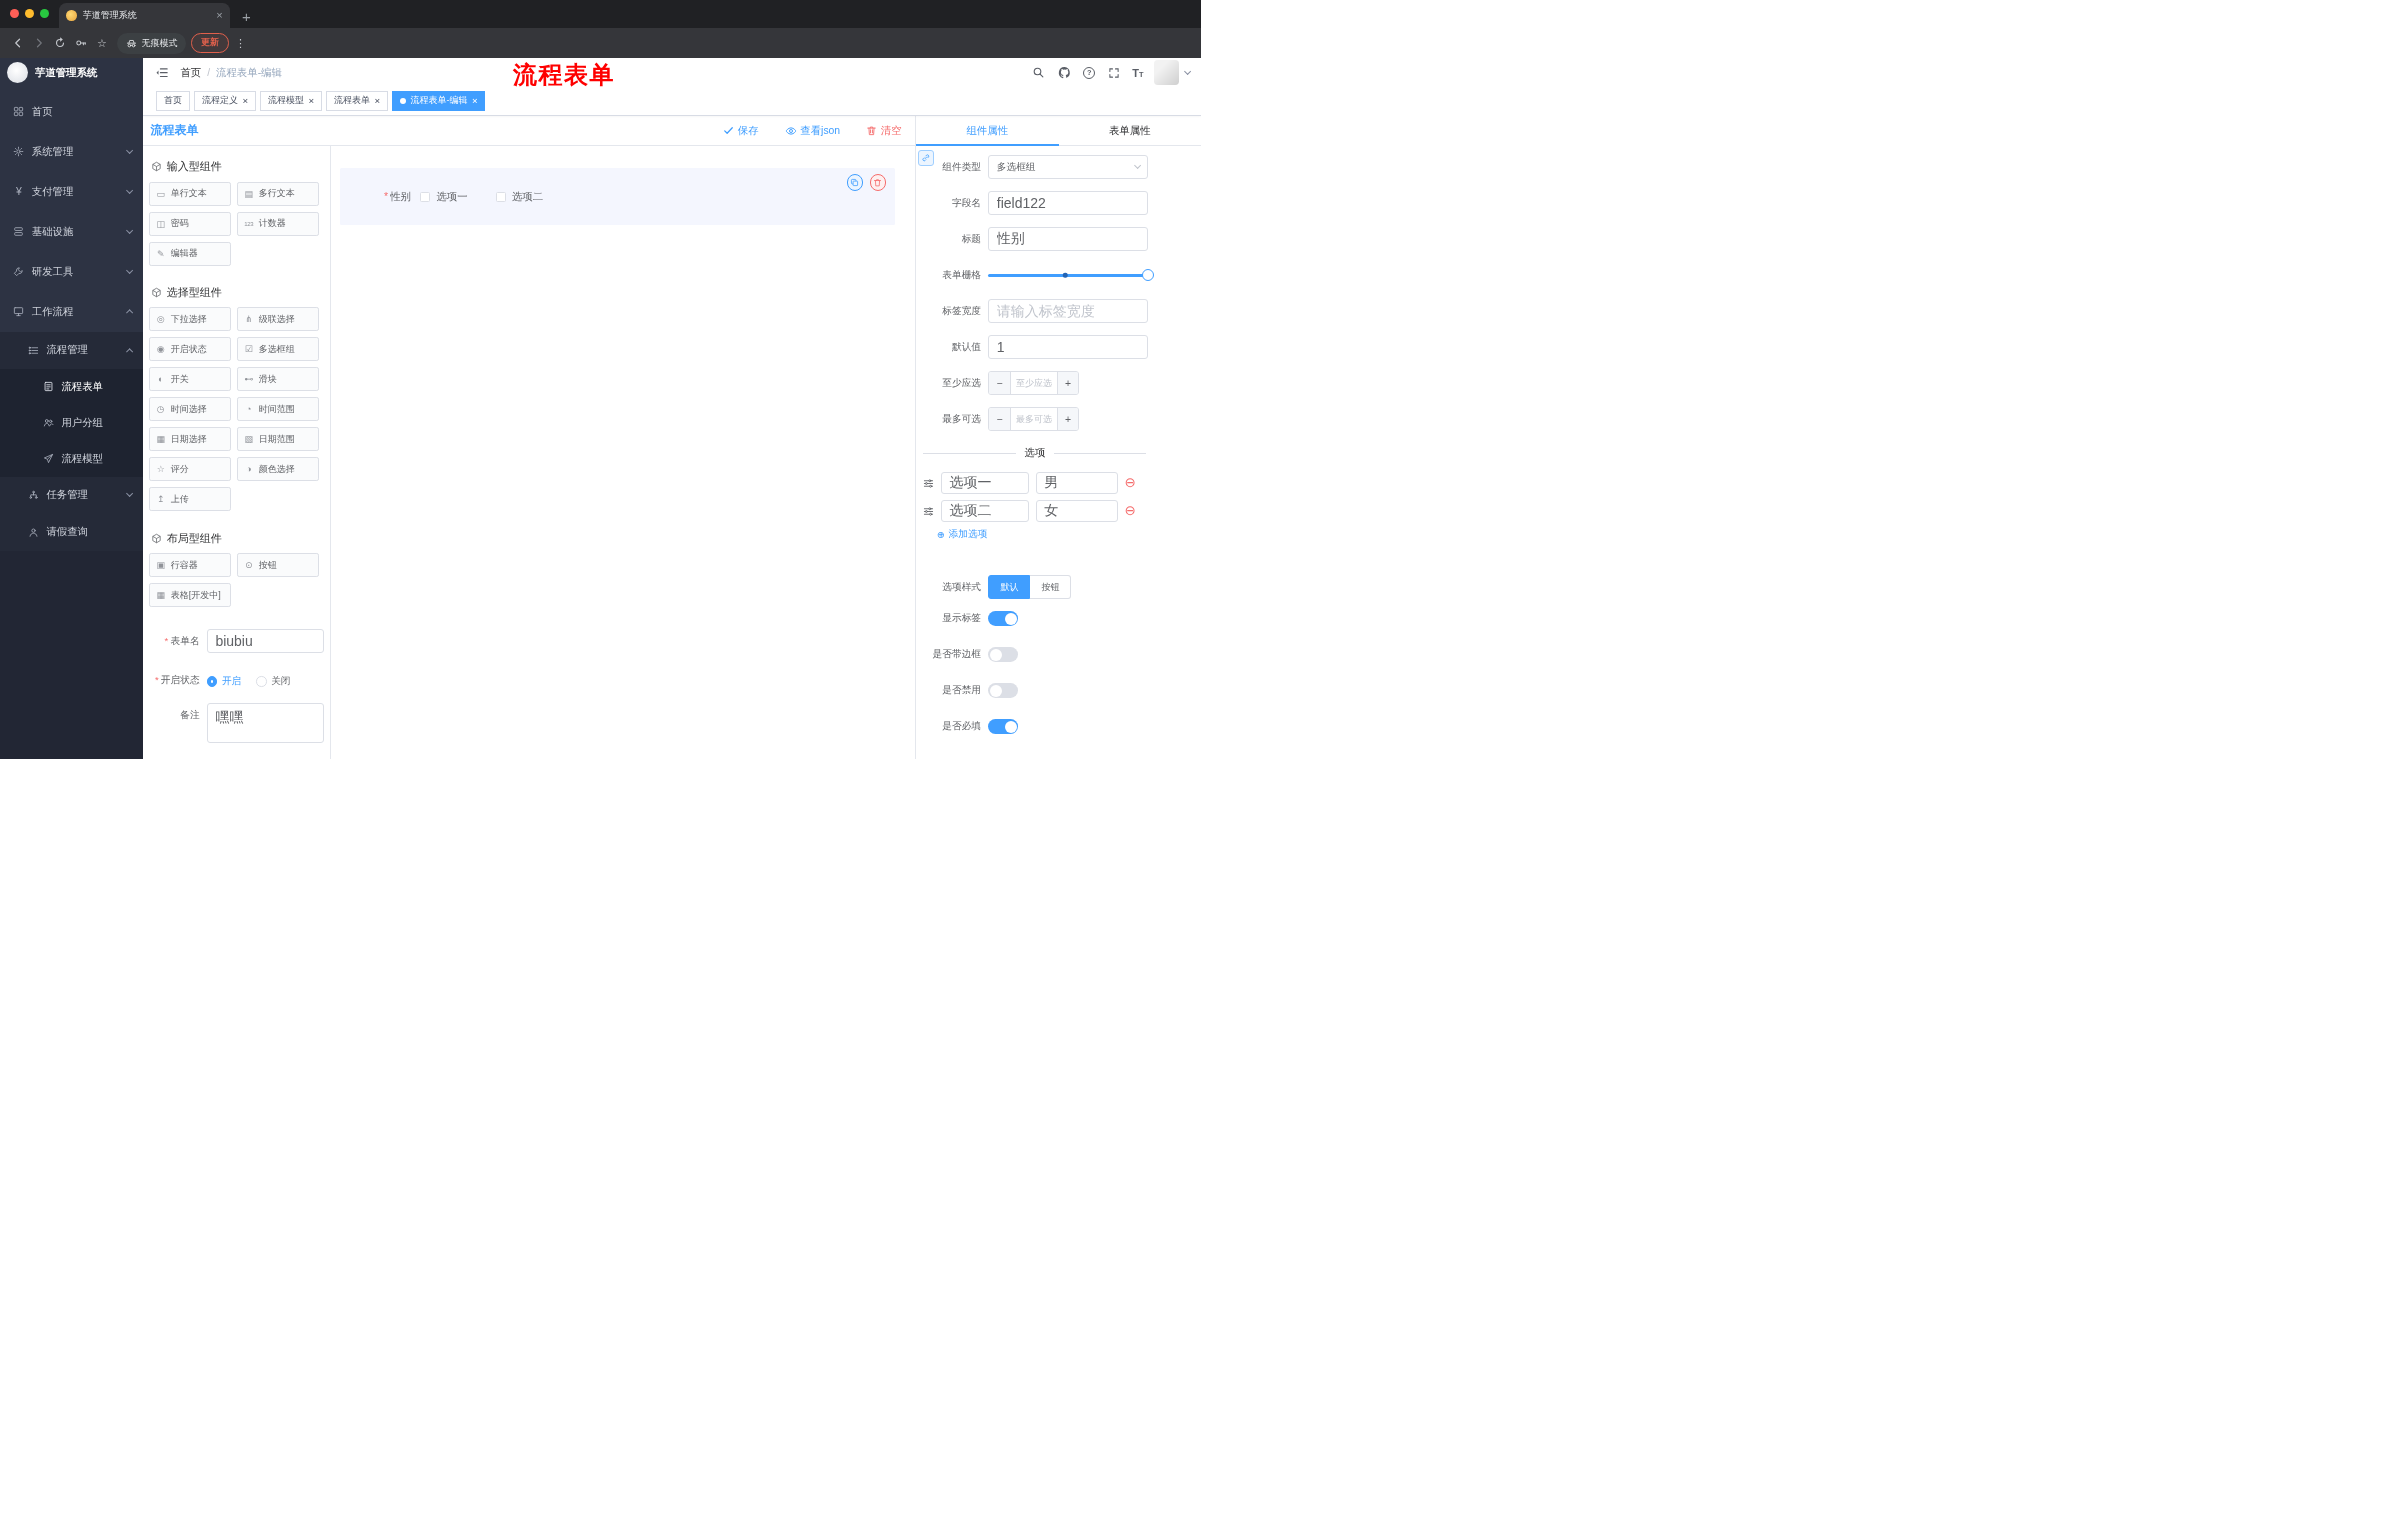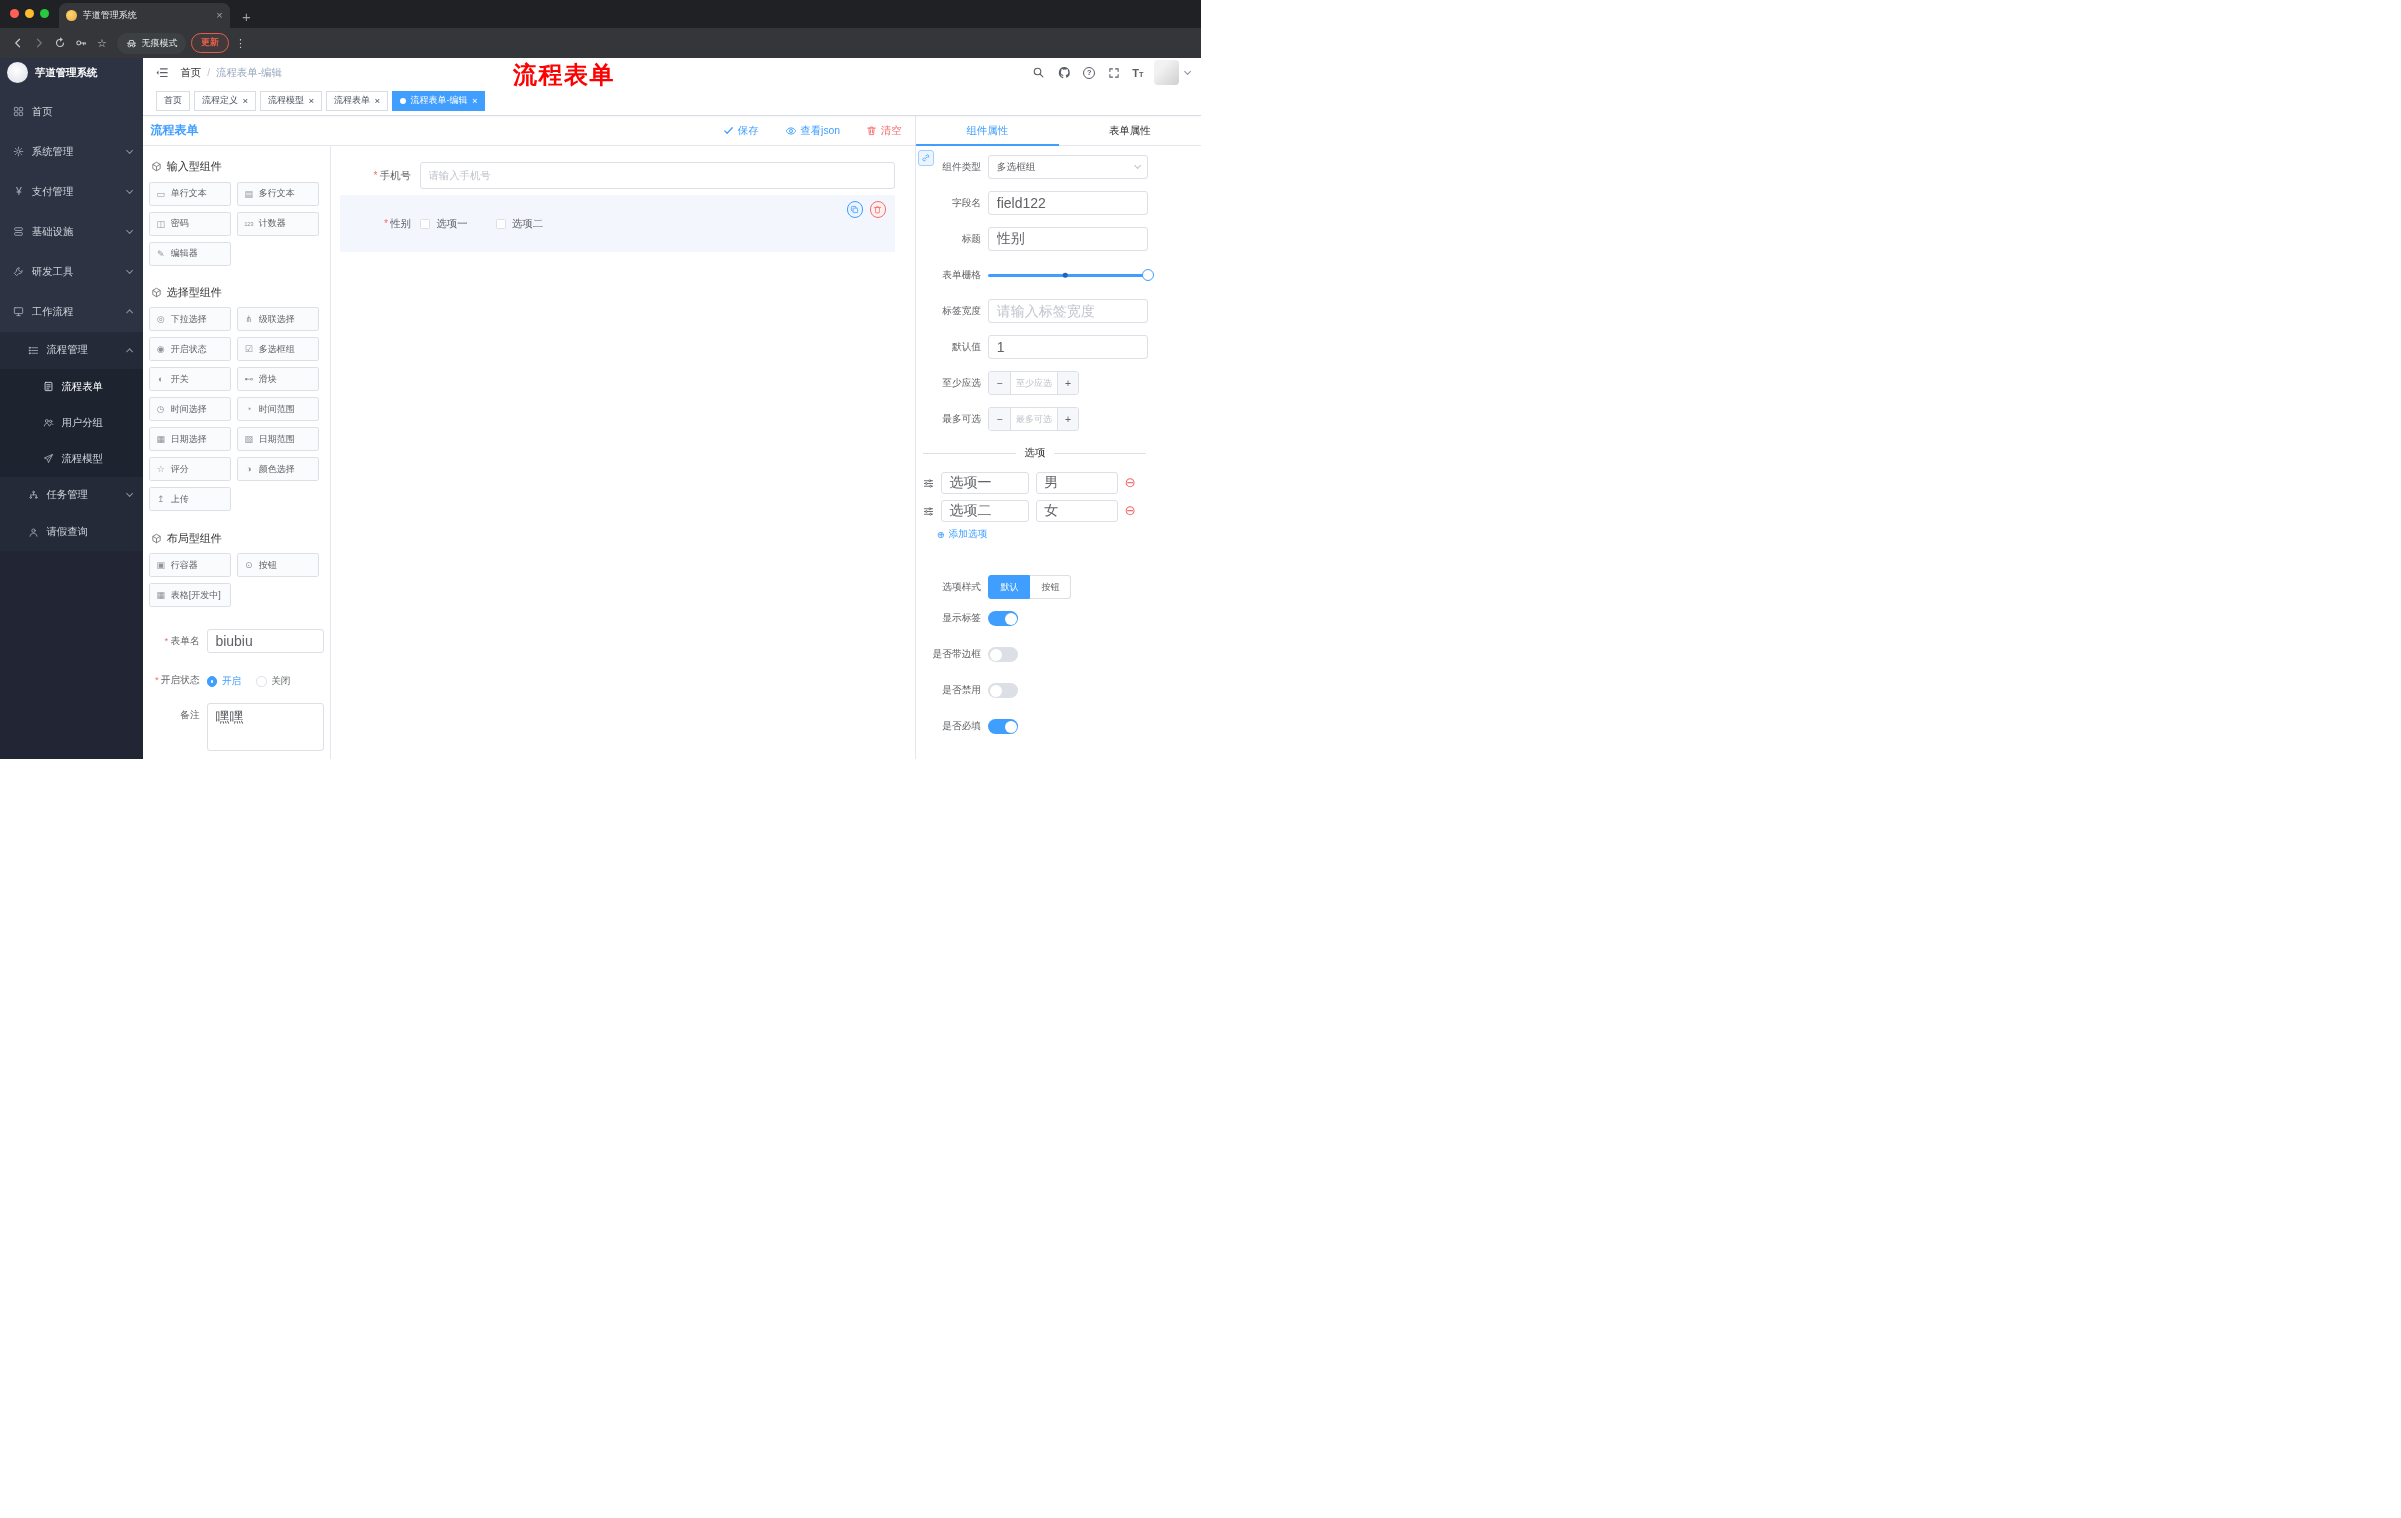--- a/index.html
+++ b/index.html
@@ -101,21 +101,21 @@
   .req { color:#f56c6c; margin-right:2.2px; }
   .txt { height:24px; border:0.7px solid #dcdfe6; border-radius:3px; padding:0 7.4px; font-size:14px; color:#606266; width:100%; background:#fff; font-family:inherit; }
   .txt::placeholder { color:#c0c4cc; }
   .pf-ctl { flex:1; min-width:0; }
   .radio-row { display:flex; gap:15px; padding-top:6.7px; font-size:9.7px; color:#606266; }
   .radio-opt { display:flex; align-items:center; gap:4.5px; cursor:pointer; }
   .radio { width:10.4px; height:10.4px; border-radius:50%; border:0.7px solid #dcdfe6; background:#fff; position:relative; flex-shrink:0; }
   .radio.checked { border-color:#409eff; background:#409eff; }
   .radio.checked::after { content:""; position:absolute; inset:3px; background:#fff; border-radius:50%; }
   .radio-opt.on { color:#409eff; }
-  textarea.txt { height:48px; padding-top:5.2px; resize:none; }
+  textarea.txt { height:40px; padding-top:5.2px; resize:none; }
 
   
   .canvas { flex:1; padding:16.3px 20px 0 9px; position:relative; background:#fff; min-width:0; }
   .cv-row { display:flex; align-items:center; }
   .cv-label { width:80px; flex-shrink:0; text-align:right; font-size:10.4px; color:#606266; padding-right:9px; white-space:nowrap; }
   .cv-input { flex:1; height:27px; font-size:10.4px; }
   .sel-widget { margin-top:6px; background:#f4f6fe; border-radius:1.5px; position:relative; padding:22px 0 21px 0; cursor:pointer; }
   .widget-tools { position:absolute; top:6px; right:9px; display:flex; gap:6.7px; }
   .toolbtn { width:16.3px; height:16.3px; border-radius:50%; display:flex; align-items:center; justify-content:center; cursor:pointer; }
   .toolbtn.copy { border:0.7px solid #409eff; color:#409eff; background:#ecf5ff; }
@@ -560,24 +560,20 @@
                   </span>
                 </div>
                 <div class="pf-row">
                   <span class="pf-label"><span>备注</span></span>
                   <span class="pf-ctl"><textarea class="txt" style="">嘿嘿</textarea></span>
                 </div>
               </div>
             </div>
 
             <div class="canvas">
-              <div class="cv-row">
-                <span class="cv-label"><span class="req">*</span><span>手机号</span></span>
-                <input class="txt cv-input" placeholder="请输入手机号" style="">
-              </div>
 
               <div class="sel-widget">
                 <div class="widget-tools">
                   <span class="toolbtn copy">
                     <svg width="9" height="9" viewBox="0 0 16 16" fill="none" stroke="currentColor" stroke-width="1.4" stroke-linejoin="round">
                         <rect x="5.5" y="5.5" width="8" height="8" rx="1"></rect>
                         <path d="M10.5 5.5V4A1.5 1.5 0 0 0 9 2.5H4A1.5 1.5 0 0 0 2.5 4v5A1.5 1.5 0 0 0 4 10.5h1.5"></path>
                       </svg>
                   </span>
                   <span class="toolbtn del">

